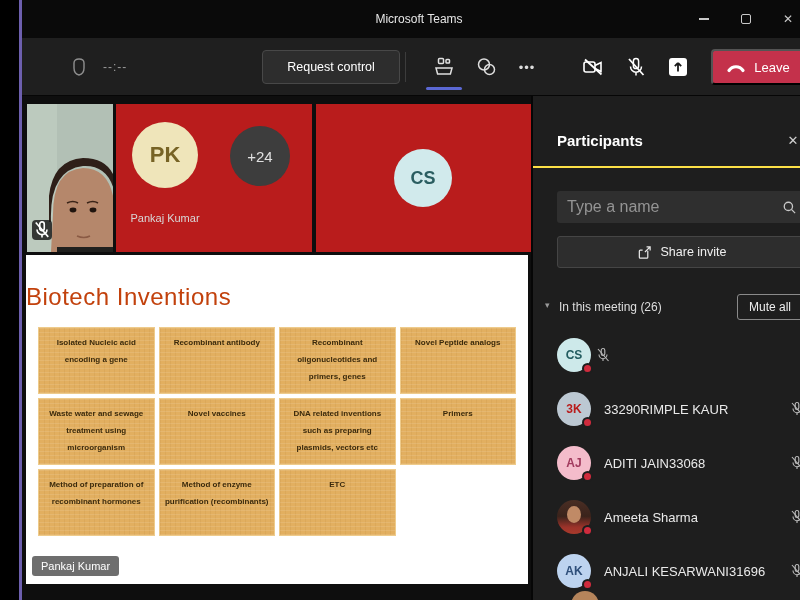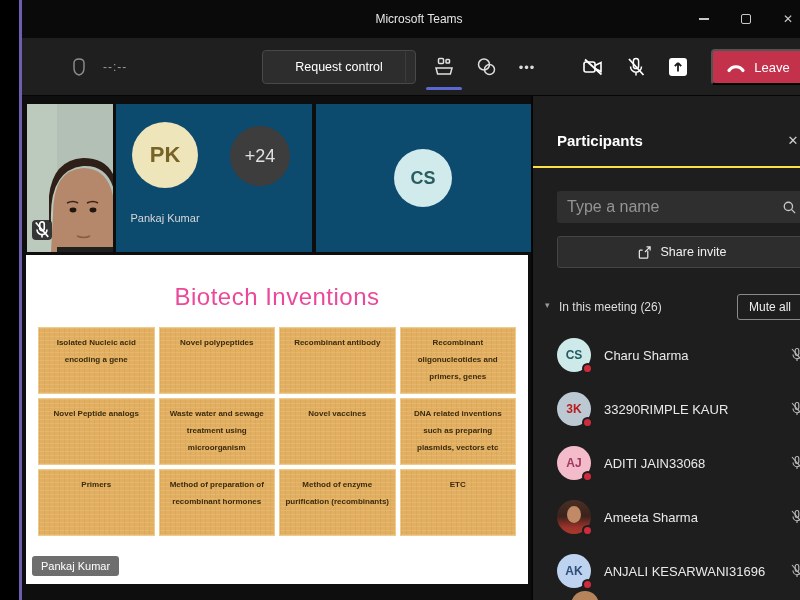--- a/index.html
+++ b/index.html
@@ -17,51 +17,51 @@
   .win-controls { position:absolute; right:22px; top:0; height:38px; display:flex; align-items:center; gap:24px; }
   .win-btn { width:18px; height:18px; display:flex; align-items:center; justify-content:center; color:#c9c9c9; font-size:12px; cursor:default; }
   .glyph-min { display:block; width:10px; height:2px; background:#c9c9c9; }
   .glyph-max { display:block; width:10px; height:10px; border:1.5px solid #c9c9c9; border-radius:2px; }
 
   
   .toolbar { position:absolute; left:0; top:38px; width:800px; height:58px; background:#1f1f1f;
              border-bottom:1px solid #060606; }
   .tb-left { position:absolute; left:52px; top:0; height:58px; display:flex; align-items:center; gap:16px; }
   .timer-text { color:#9b9b9b; font-size:12px; letter-spacing:1px; }
-  .btn-request { position:absolute; left:243px; top:12px; width:154px; height:34px; background:#2d2d2d;
+  .btn-request { position:absolute; left:243px; top:12px; width:138px; height:34px; background:#2d2d2d;
                  border:1px solid #484848; border-radius:4px; color:#ffffff; font-size:12.5px;
                  display:flex; align-items:center; justify-content:center; }
   .tb-divider { position:absolute; left:386px; top:14px; width:1px; height:30px; background:#3c3c3c; }
   .tb-icon { position:absolute; top:15px; width:28px; height:28px; display:flex; align-items:center; justify-content:center; }
   .share-underline { position:absolute; left:407px; top:49px; width:36px; height:3px; border-radius:2px; background:#5b68d4; }
   .tb-more { color:#dcdcdc; font-size:13px; letter-spacing:1px; }
   .btn-leave { position:absolute; left:692px; top:11px; width:94px; height:36px; background:#c4314b; border-radius:4px;
                display:flex; align-items:center; justify-content:center; gap:8px; color:#fff; font-size:13px; }
 
   
   .main { position:absolute; left:0; top:96px; width:800px; height:504px; }
   .stage { position:absolute; left:0; top:0; width:512px; height:504px; background:#0e0e0e; }
 
   
-  .tile { position:absolute; top:8px; height:148px; background:#0c4a6e; overflow:hidden; }
+  .tile { position:absolute; top:8px; height:148px; background:#b91c1c; overflow:hidden; }
   .tile-video { left:8px; width:86px; background:#aebcb1; }
   .tile-video svg { display:block; width:86px; height:148px; }
   .mic-overlay { position:absolute; left:5px; bottom:12px; width:20px; height:20px; background:rgba(28,28,28,.85);
                  border-radius:4px; display:flex; align-items:center; justify-content:center; }
   .tile-gallery { left:97px; width:196px; }
   .tile-cs { left:297px; width:215px; }
   .avatar-circle { border-radius:50%; display:flex; align-items:center; justify-content:center; font-weight:bold; }
   .pk-circle { position:absolute; left:16px; top:18px; width:66px; height:66px; background:#efe5ba; color:#776325; font-size:22px; }
   .pk-label { position:absolute; left:0; top:108px; width:98px; text-align:center; color:#d8d8d8; font-size:11px; }
-  .ovf-circle { position:absolute; left:114px; top:22px; width:60px; height:60px; background:#3d3d3d; color:#e0e0e0; font-size:18px; font-weight:normal; }
+  .ovf-circle { position:absolute; left:114px; top:22px; width:60px; height:60px; background:#3d3d3d; color:#e0e0e0; font-size:15px; font-weight:normal; }
   .cs-circle { position:absolute; left:78px; top:45px; width:58px; height:58px; background:#d1eaec; color:#2a5d60; font-size:18px; }
 
   
   .slide { position:absolute; left:7px; top:159px; width:502px; height:329px; background:#ffffff; }
-  .slide-title { position:absolute; left:0; top:28px; width:100%; text-align:center; color:#ec4899;
+  .slide-title { position:absolute; left:0; top:28px; width:100%; color:#c2410c;
                  font-size:24px; font-weight:400; letter-spacing:0.5px; }
   .slide-table { position:absolute; left:12px; top:72px; width:478px; display:grid;
                  grid-template-columns:repeat(4,1fr); grid-auto-rows:67px; gap:4px; }
   .cell { background:#e2af60; border:1px solid #eecb8b; padding:7px 4px 0 4px; text-align:center;
           font-size:8px; font-weight:bold; color:#3b2a0c; line-height:2.1;
           background-image:repeating-linear-gradient(0deg, rgba(255,255,255,.10) 0 1px, rgba(0,0,0,0) 1px 4px),
                            repeating-linear-gradient(90deg, rgba(140,90,20,.08) 0 1px, rgba(0,0,0,0) 1px 5px); }
   .presenter-tag { position:absolute; left:6px; bottom:8px; background:#6e6e6e; color:#ffffff; font-size:11px;
                    padding:4px 9px; border-radius:3px; }
 
@@ -232,21 +232,20 @@
       </div>
 
       <div class="tile tile-cs">
         <div class="avatar-circle cs-circle">CS</div>
       </div>
 
       <div class="slide">
         <div class="slide-title">Biotech Inventions</div>
         <div class="slide-table" id="slide-table">
             <div class="cell">Isolated Nucleic acid encoding a gene</div>
-            <div class="cell">Novel polypeptides</div>
             <div class="cell">Recombinant antibody</div>
             <div class="cell">Recombinant oligonucleotides and primers, genes</div>
             <div class="cell">Novel Peptide analogs</div>
             <div class="cell">Waste water and sewage treatment using microorganism</div>
             <div class="cell">Novel vaccines</div>
             <div class="cell">DNA related inventions such as preparing plasmids, vectors etc</div>
             <div class="cell">Primers</div>
             <div class="cell">Method of preparation of recombinant hormones</div>
             <div class="cell">Method of enzyme purification (recombinants)</div>
             <div class="cell">ETC</div>
@@ -288,21 +287,20 @@
         <span class="section-label">In this meeting (26)</span>
         <button class="btn-muteall">Mute all</button>
       </div>
 
       <div class="member-list" id="member-list">
   <div class="member">
     <div class="avatar" style="background: rgb(205, 233, 234);">
       <span class="init" style="color: rgb(35, 92, 96);">CS</span>
       <span class="presence"></span>
     </div>
-    <div class="mname">Charu Sharma</div>
     <div class="mmic">
       <svg width="16" height="16" viewBox="0 0 16 16" fill="none" stroke="#bdbdbd" stroke-width="1.1">
         <rect x="6.2" y="1.5" width="3.6" height="7" rx="1.8"></rect>
         <path d="M4 7.5 a4 4.2 0 0 0 8 0"></path>
         <line x1="8" y1="12" x2="8" y2="14"></line>
         <line x1="3" y1="2" x2="13.5" y2="14"></line>
       </svg>
     </div>
   </div>
 

